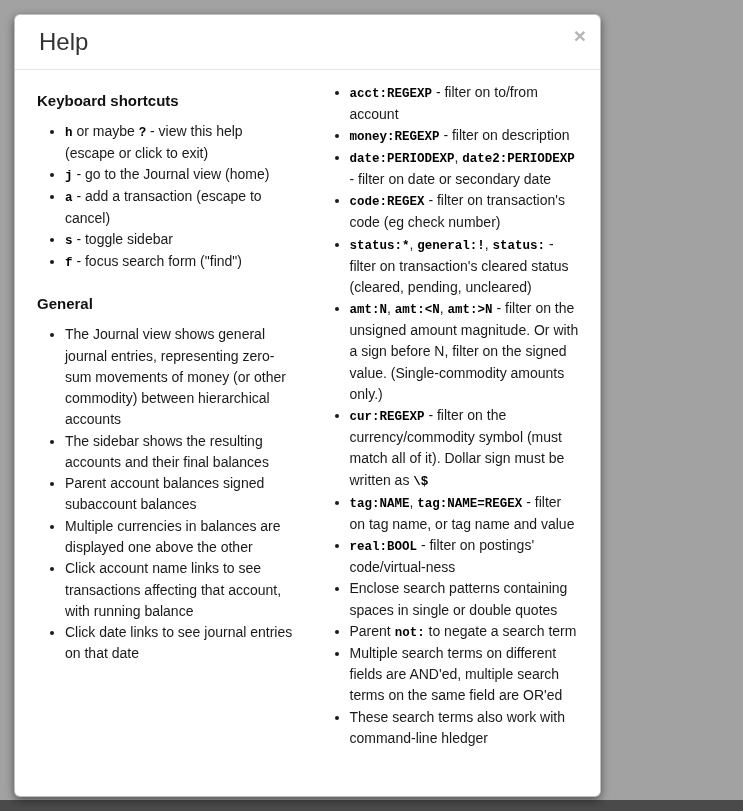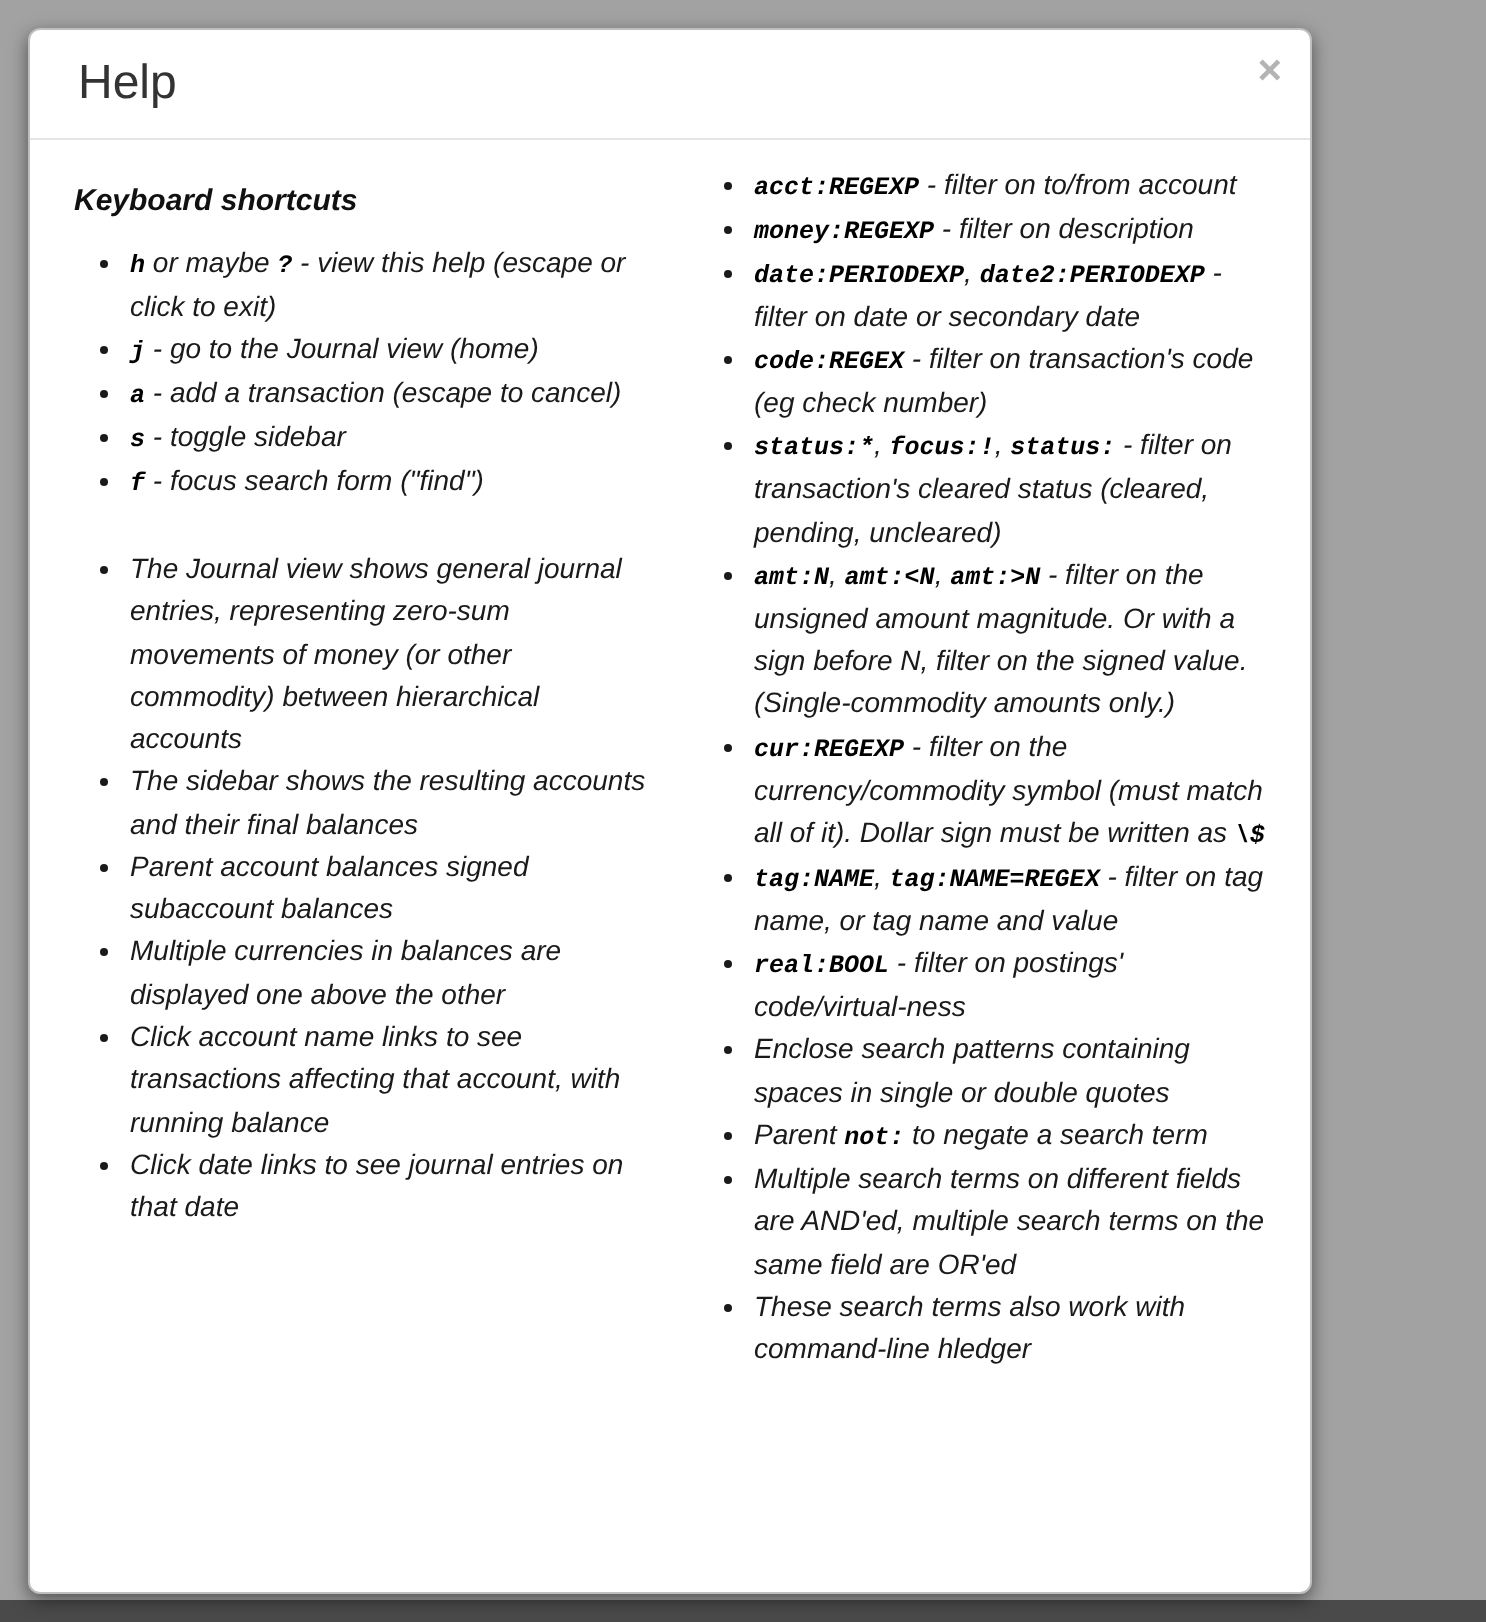--- a/index.html
+++ b/index.html
@@ -37,21 +37,21 @@
   .bg-heading i:nth-child(5){width:8px;}  .bg-heading i:nth-child(6){width:22px;height:11px;}
   .bg-heading i:nth-child(7){width:12px;} .bg-heading i:nth-child(8){width:18px;height:11px;}
   .bg-strip-bottom {
     position: absolute; left: 0; right: 0; bottom: 0; height: 11px;
     background: #4a4a4a;
   }
 
   
   .modal {
     position: absolute; left: 14px; top: 14px;
-    width: 642px; height: 783px;
+    width: 587px; height: 783px;
     background: #ffffff;
     border: 1px solid rgba(0,0,0,0.25);
     border-radius: 6px;
     box-shadow: 0 3px 9px rgba(0,0,0,0.5);
     overflow: hidden;
   }
   .modal-header {
     position: relative;
     padding: 13px 15px 12px 24px;
     border-bottom: 1px solid #e5e5e5;
@@ -65,21 +65,20 @@
     background: none; border: none;
     font-size: 21px; font-weight: bold; color: #b4b4b4;
     cursor: pointer; line-height: 1;
     font-family: "Liberation Sans", sans-serif;
   }
 
   .modal-body {
     display: flex;
     padding: 12px 20px 20px 22px;
     gap: 26px;
-    font-style: italic;
   }
   .col { flex: 1 1 0; min-width: 0; }
 
   .section-heading {
     font-size: 15px; font-weight: bold; color: #111;
     margin: 10px 0 12px 0;
   }
   .col ul {
     margin: 0 0 22px 0;
     padding-left: 28px;
@@ -115,36 +114,37 @@
   <div class="modal-body">
     <div class="col">
       <h4 class="section-heading">Keyboard shortcuts</h4>
       <ul>
           <li><code>h</code><span> or maybe </span><code>?</code><span> - view this help (escape or click to exit)</span></li>
           <li><code>j</code><span> - go to the Journal view (home)</span></li>
           <li><code>a</code><span> - add a transaction (escape to cancel)</span></li>
           <li><code>s</code><span> - toggle sidebar</span></li>
           <li><code>f</code><span> - focus search form ("find")</span></li>
         </ul>
+      <h4 class="section-heading">General</h4>
       <ul>
           <li><span>The Journal view shows general journal entries, representing zero-sum movements of money (or other commodity) between hierarchical accounts</span></li>
           <li><span>The sidebar shows the resulting accounts and their final balances</span></li>
           <li><span>Parent account balances signed subaccount balances</span></li>
           <li><span>Multiple currencies in balances are displayed one above the other</span></li>
           <li><span>Click account name links to see transactions affecting that account, with running balance</span></li>
           <li><span>Click date links to see journal entries on that date</span></li>
         </ul>
     </div>
     <div class="col">
       <ul>
           <li><code>acct:REGEXP</code><span> - filter on to/from account</span></li>
           <li><code>money:REGEXP</code><span> - filter on description</span></li>
           <li><code>date:PERIODEXP</code><span>, </span><code>date2:PERIODEXP</code><span> - filter on date or secondary date</span></li>
           <li><code>code:REGEX</code><span> - filter on transaction's code (eg check number)</span></li>
-          <li><code>status:*</code><span>, </span><code>focus:!</code><span>, </span><code>status:</code><span> - filter on transaction's cleared status (cleared, pending, uncleared)</span></li>
+          <li><code>status:*</code><span>, </span><code>general:!</code><span>, </span><code>status:</code><span> - filter on transaction's cleared status (cleared, pending, uncleared)</span></li>
           <li><code>amt:N</code><span>, </span><code>amt:&lt;N</code><span>, </span><code>amt:&gt;N</code><span> - filter on the unsigned amount magnitude. Or with a sign before N, filter on the signed value. (Single-commodity amounts only.)</span></li>
           <li><code>cur:REGEXP</code><span> - filter on the currency/commodity symbol (must match all of it). Dollar sign must be written as </span><code>\$</code></li>
           <li><code>tag:NAME</code><span>, </span><code>tag:NAME=REGEX</code><span> - filter on tag name, or tag name and value</span></li>
           <li><code>real:BOOL</code><span> - filter on postings' code/virtual-ness</span></li>
           <li><span>Enclose search patterns containing spaces in single or double quotes</span></li>
           <li><span>Parent </span><code>not:</code><span> to negate a search term</span></li>
           <li><span>Multiple search terms on different fields are AND'ed, multiple search terms on the same field are OR'ed</span></li>
           <li><span>These search terms also work with command-line hledger</span></li>
         </ul>
     </div>

